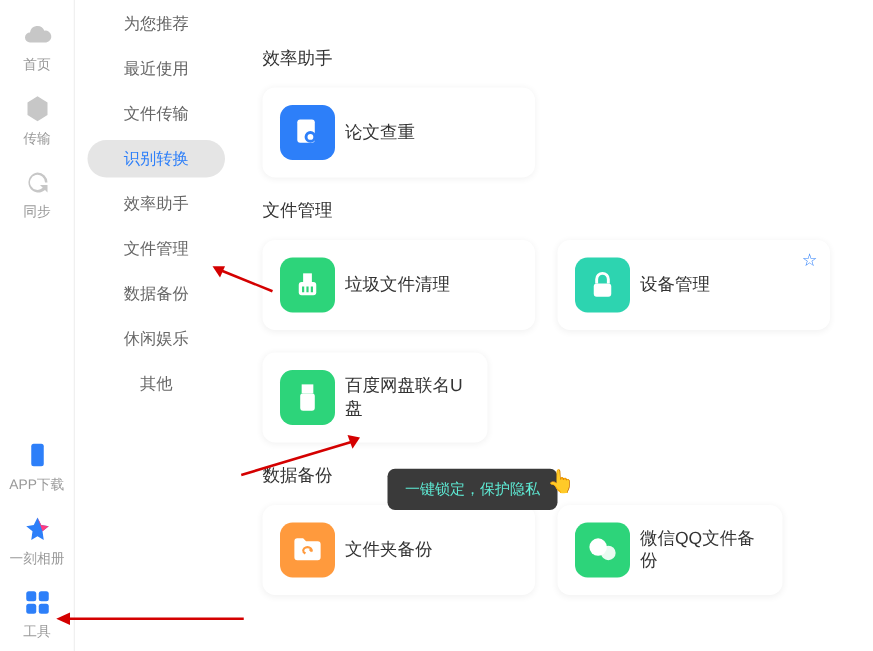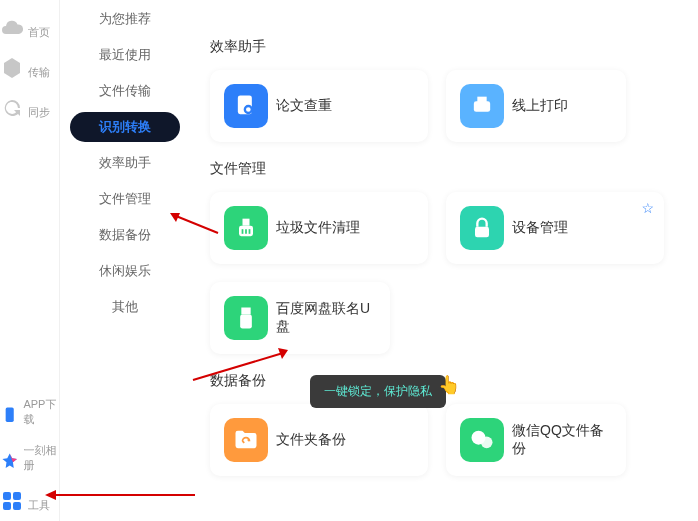--- a/index.html
+++ b/index.html
@@ -1,25 +1,25 @@
 <!DOCTYPE html>
 <html><head>
 <meta charset="utf-8">
 <style>
 *{margin:0;padding:0;box-sizing:border-box}
 body{font-family:"Microsoft YaHei",sans-serif;background:#fff;width:698px;height:521px;overflow:hidden;position:relative}
 .layout{display:flex;height:100%}
 .rail{width:60px;background:#fff;border-right:1px solid #f0f0f0;display:flex;flex-direction:column;align-items:center;padding-top:8px}
-.rail-item{display:flex;flex-direction:row;align-items:flex-end;gap:4px;padding:8px 0;cursor:pointer;width:100%}
+.rail-item{display:flex;flex-direction:column;align-items:center;gap:4px;padding:8px 0;cursor:pointer;width:100%}
 .rail-icon{width:24px;height:24px;display:flex;align-items:center;justify-content:center}
 .rail-label{font-size:11px;color:#999}
 .rail-spacer{flex:1}
 .side{width:130px;background:#fff;padding-top:4px;display:flex;flex-direction:column;align-items:center;gap:6px}
 .side-item{width:110px;height:30px;display:flex;align-items:center;justify-content:center;font-size:13px;color:#666;border-radius:15px;cursor:pointer}
-.side-item.active{background:#0f172a;color:#2d7ff9;font-weight:700}
+.side-item.active{background:#e5e5e5;color:#2d7ff9;font-weight:400}
 .main{flex:1;padding:20px 10px 0 20px;overflow:hidden}
 .section-title{font-size:14px;color:#333;font-weight:500;margin:18px 0 14px 0}
 .grid{display:flex;gap:18px;flex-wrap:wrap}
 .card{width:218px;height:72px;background:#fff;border-radius:10px;box-shadow:0 1px 6px rgba(0,0,0,0.06);display:flex;align-items:center;padding:0 14px;gap:8px;cursor:pointer;position:relative}
 .card.cut{width:180px}
 .card-icon{width:44px;height:44px;border-radius:10px;display:flex;align-items:center;justify-content:center;flex-shrink:0}
 .card-label{font-size:14px;color:#333}
 .star{position:absolute;top:8px;right:10px;color:#2d7ff9;font-size:14px}
 .tooltip{position:absolute;background:#3a3a3a;color:#5eead4;font-size:12px;padding:8px 14px;border-radius:6px;white-space:nowrap}
 .cursor-hand{position:absolute;font-size:18px}
@@ -105,29 +105,20 @@
     <div class="grid">
       <div class="card">
         <div class="card-icon" style="background:#2d7ff9">
             <svg class="ic" viewBox="0 0 24 24">
               <rect x="5" y="3" width="12" height="16" rx="2" fill="#fff"></rect>
               <circle cx="14" cy="15" r="3" fill="none" stroke="#2d7ff9" stroke-width="2"></circle>
             </svg>
           </div>
         <div class="card-label">论文查重</div>
       </div>
-      <div class="card cut">
-        <div class="card-icon" style="background:#5ab3ff">
-            <svg class="ic" viewBox="0 0 24 24">
-              <rect x="5" y="8" width="14" height="9" rx="2" fill="#fff"></rect>
-              <rect x="8" y="4" width="8" height="5" fill="#fff"></rect>
-            </svg>
-          </div>
-        <div class="card-label">线上打印</div>
-      </div>
     </div>
 
     <div class="section-title">文件管理</div>
     <div class="grid">
       <div class="card">
         <div class="card-icon" style="background:#2dd47a">
             <svg class="ic" viewBox="0 0 24 24">
               <rect x="9" y="4" width="6" height="6" fill="#fff"></rect>
               <rect x="6" y="10" width="12" height="9" rx="2" fill="#fff"></rect>
               <line x1="9" y1="13" x2="9" y2="17" stroke="#2dd47a" stroke-width="1.5"></line>

